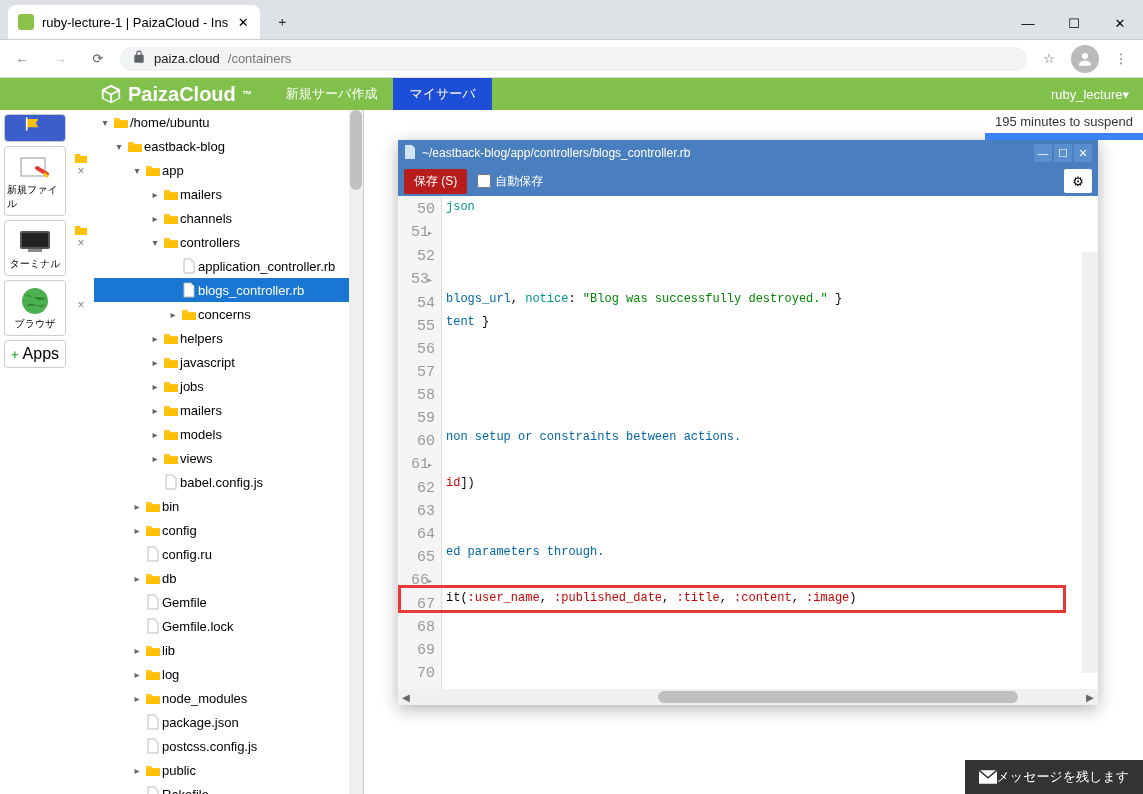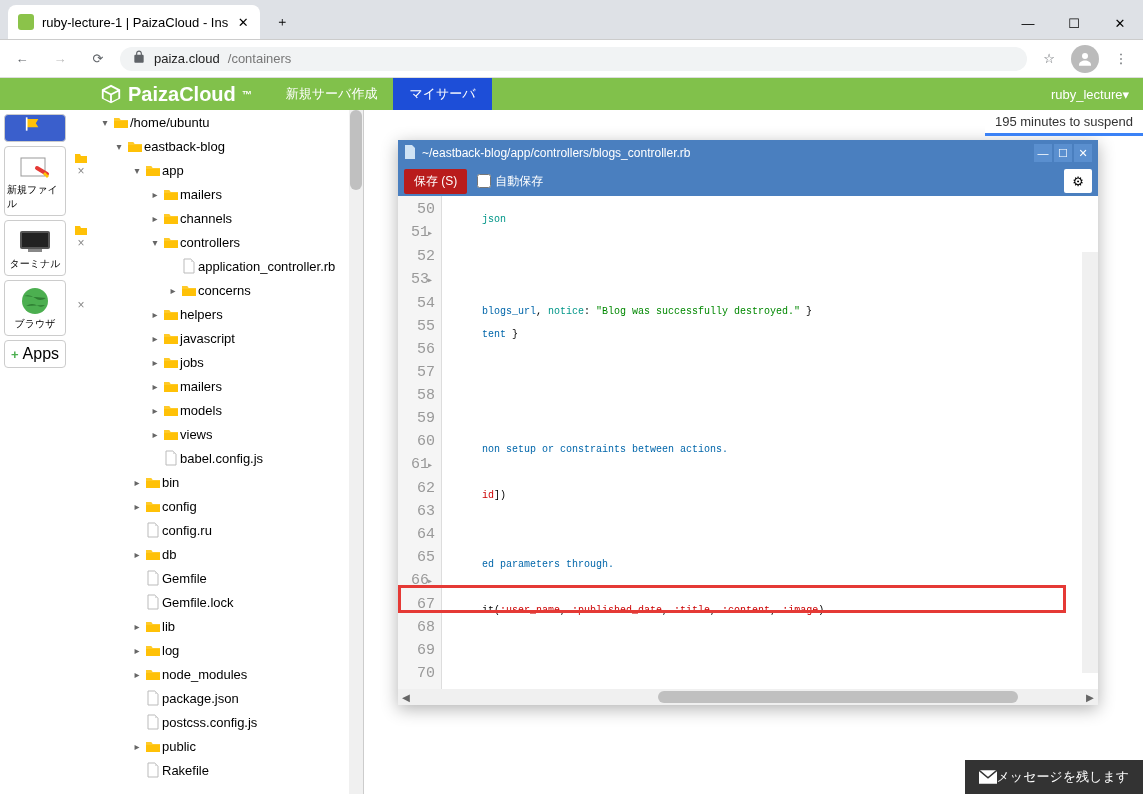--- a/index.html
+++ b/index.html
@@ -22,21 +22,21 @@
 .profile-circle { width: 28px; height: 28px; background: #bbb; border-radius: 50%; display: flex; align-items: center; justify-content: center; }
 
 
 .paiza-header { height: 32px; background: #81c14b; display: flex; align-items: center; color: #fff; }
 .paiza-logo { display: flex; align-items: center; padding: 0 18px 0 100px; font-weight: bold; font-size: 20px; gap: 6px; }
 .header-btn { padding: 0 16px; height: 100%; display: flex; align-items: center; cursor: pointer; }
 .header-btn.dark { background: #1d4ed8; }
 .header-spacer { flex: 1; }
 .server-dropdown { padding: 0 14px; display: flex; align-items: center; gap: 0; cursor: pointer; }
 
-.suspend-notice { position: absolute; top: 110px; right: 0; background: #fff; padding: 4px 10px; color: #333; z-index: 5; border-bottom: 3px solid #3b82f6; }
+.suspend-notice { position: absolute; top: 110px; right: 0; background: #fff; padding: 4px 10px; color: #333; z-index: 5; border-bottom: 7px solid #3b82f6; }
 
 
 .dock { position: absolute; left: 0; top: 110px; width: 70px; bottom: 0; display: flex; flex-direction: column; gap: 4px; padding: 4px; }
 .dock-item { width: 62px; border: 1px solid #ccc; border-radius: 4px; background: #fff; display: flex; flex-direction: column; align-items: center; padding: 6px 2px 4px; cursor: pointer; }
 .dock-item.small { height: 28px; padding: 2px; }
 .dock-item.blue { background: #3a5fcc; }
 .dock-icon { width: 36px; height: 28px; display: flex; align-items: center; justify-content: center; }
 .dock-label { font-size: 10px; margin-top: 2px; }
 
 .mini-dock { position: absolute; left: 72px; top: 110px; width: 22px; display: flex; flex-direction: column; gap: 2px; }
@@ -63,21 +63,21 @@
 .title-btn { width: 18px; height: 18px; background: #5a8fcf; display: flex; align-items: center; justify-content: center; cursor: pointer; font-size: 11px; }
 
 .editor-toolbar { height: 30px; background: #4a7fbf; display: flex; align-items: center; padding: 0 6px; gap: 10px; }
 .save-btn { background: #b91c1c; color: #fff; padding: 4px 10px; border: none; cursor: pointer; font-size: 12px; border-radius: 2px; }
 .autosave { display: flex; align-items: center; gap: 4px; color: #fff; font-size: 12px; }
 .autosave input { width: 14px; height: 14px; }
 .gear-btn { margin-left: auto; width: 28px; height: 24px; background: #fff; display: flex; align-items: center; justify-content: center; cursor: pointer; border-radius: 2px; }
 
 .editor-body { flex: 1; display: flex; overflow: hidden; position: relative; }
 .gutter { width: 44px; background: #f5f5f5; border-right: 1px solid #ddd; text-align: right; padding-right: 6px; font-family: 'Courier New', monospace; font-size: 15px; color: #999; line-height: 23px; padding-top: 2px; }
-.code-area { flex: 1; font-family: 'Courier New', monospace; font-size: 10px; line-height: 23px; padding-left: 4px; padding-top: 12px; overflow: hidden; position: relative; margin-left: 36px; }
+.code-area { flex: 1; font-family: 'Courier New', monospace; font-size: 12px; line-height: 23px; padding-left: 4px; padding-top: 0; overflow: hidden; position: relative; }
 .code-line { height: 23px; white-space: pre; }
 .fold { color: #999; font-size: 10px; position: relative; left: -2px; }
 
 .kw-blue { color: #0066aa; }
 .kw-teal { color: #009688; }
 .kw-green { color: #008800; }
 .kw-red { color: #cc0000; }
 
 .highlight-box { position: absolute; border: 3px solid #e53935; pointer-events: none; }
 
@@ -280,20 +280,30 @@
       </div>
       <div class="tree-item" style="padding-left: 72px;">
         <span class="tree-arrow"></span>
         <span class="tree-icon file-icon">
           <svg viewBox="0 0 14 16">
             <path fill="#fff" stroke="#bbb" d="M2 1h7l3 3v11H2z"></path>
             <path fill="#ddd" d="M9 1v3h3z"></path>
           </svg>
         </span>
         <span>application_controller.rb</span>
+      </div>
+      <div class="tree-item selected" style="padding-left: 72px;">
+        <span class="tree-arrow"></span>
+        <span class="tree-icon file-icon">
+          <svg viewBox="0 0 14 16">
+            <path fill="#fff" stroke="#bbb" d="M2 1h7l3 3v11H2z"></path>
+            <path fill="#ddd" d="M9 1v3h3z"></path>
+          </svg>
+        </span>
+        <span>blogs_controller.rb</span>
       </div>
       <div class="tree-item" style="padding-left: 72px;">
         <span class="tree-arrow">▸</span>
         <span class="tree-icon folder-icon">
           <svg viewBox="0 0 16 14">
             <path fill="#ffc107" d="M1 3h5l1.5 2H15v8H1z"></path>
             <path fill="#ffca28" d="M1 3h5l1.5 2H15v1H1z"></path>
           </svg>
         </span>
         <span>concerns</span>

